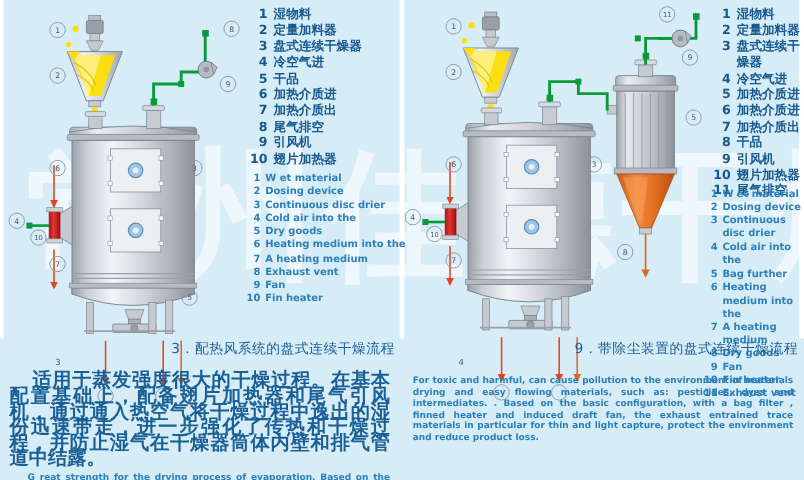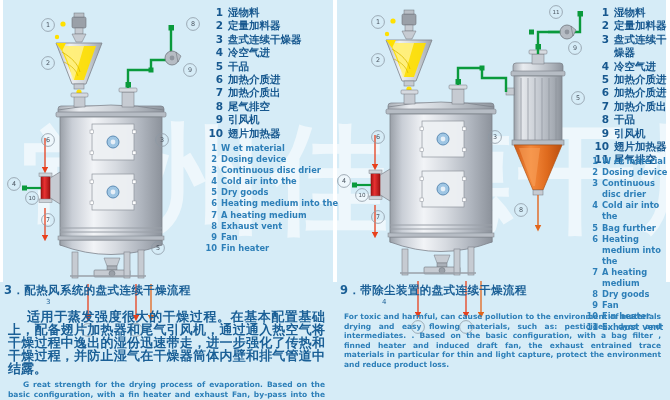--- a/index.html
+++ b/index.html
@@ -34,26 +34,26 @@
   .legend-en .num{width:15px;text-align:right;padding-right:4px;flex:none;}
 
   .legend-cn-left{left:206px;top:6px;}
   .legend-en-left{left:202px;top:143px;}
   .legend-cn-right{left:592px;top:6px;}
   .legend-en-right{left:583px;top:156px;}
 
   
   .caption{position:absolute;z-index:7;width:325px;}
   .cap-title{
-    font-size:11.5px;font-weight:bold;color:#1a5f96;text-align:left;
+    font-size:11.5px;font-weight:normal;color:#1a5f96;text-align:right;
     letter-spacing:0.4px;
   }
   .cap-marker{font-size:7px;color:#1a5f96;margin-left:42px;line-height:9px;}
   .cap-cn{
-    font-size:13px;line-height:13px;color:#1a5f96;font-weight:bold;
+    font-size:16px;line-height:13px;color:#1a5f96;font-weight:bold;
     text-align:justify;text-indent:19px;margin-top:3px;
     padding:0 4px;
   }
   .cap-en{
     font-size:7.5px;line-height:9.6px;color:#2d7fb8;font-weight:bold;
     text-align:justify;margin-top:5px;padding:0 4px;
   }
   .cap-en.indent{text-indent:15px;}
   .caption-left{left:4px;top:283px;}
   .caption-right{left:340px;top:283px;}

